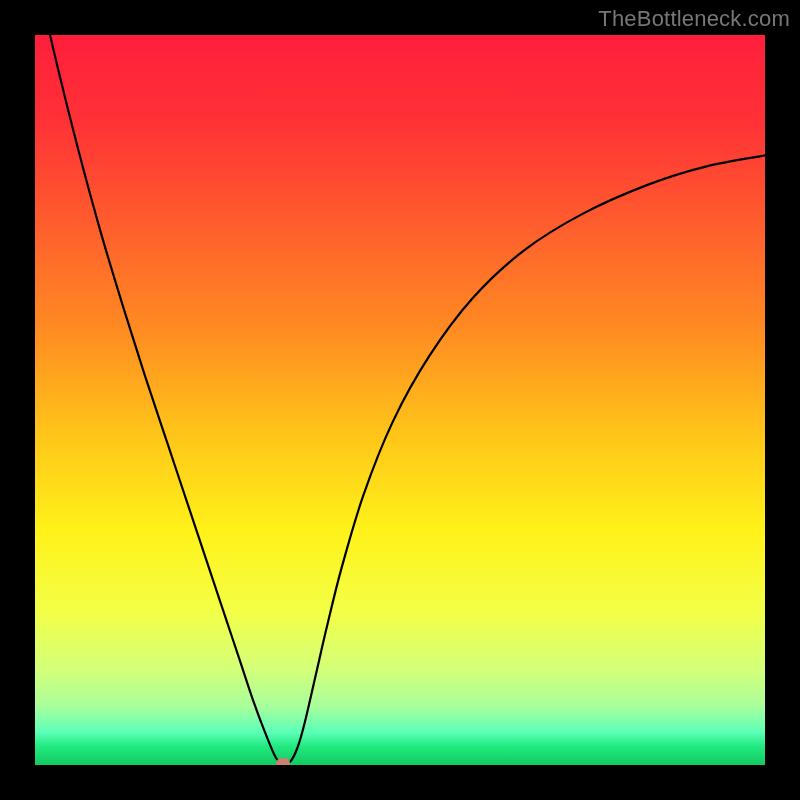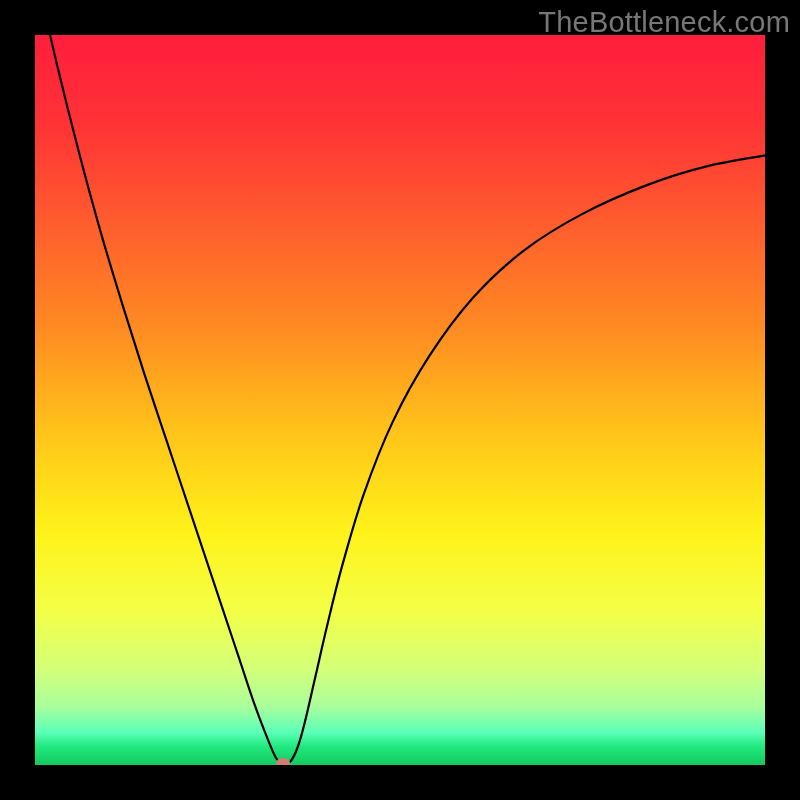--- a/index.html
+++ b/index.html
@@ -47,21 +47,21 @@
     height: 10px;
     background: #cd7f72;
     border-radius: 50%;
     transform: translate(-50%, -50%);
   }
   .watermark {
     position: absolute;
     top: 6px;
     right: 10px;
     color: #777;
-    font-size: 29px;
+    font-size: 22px;
     letter-spacing: 0.2px;
     font-weight: 400;
   }
 </style>
 </head>
 <body>
 
 <div class="frame">
   <div class="plot">
     <svg class="gradient" viewBox="0 0 100 100" preserveAspectRatio="none">

